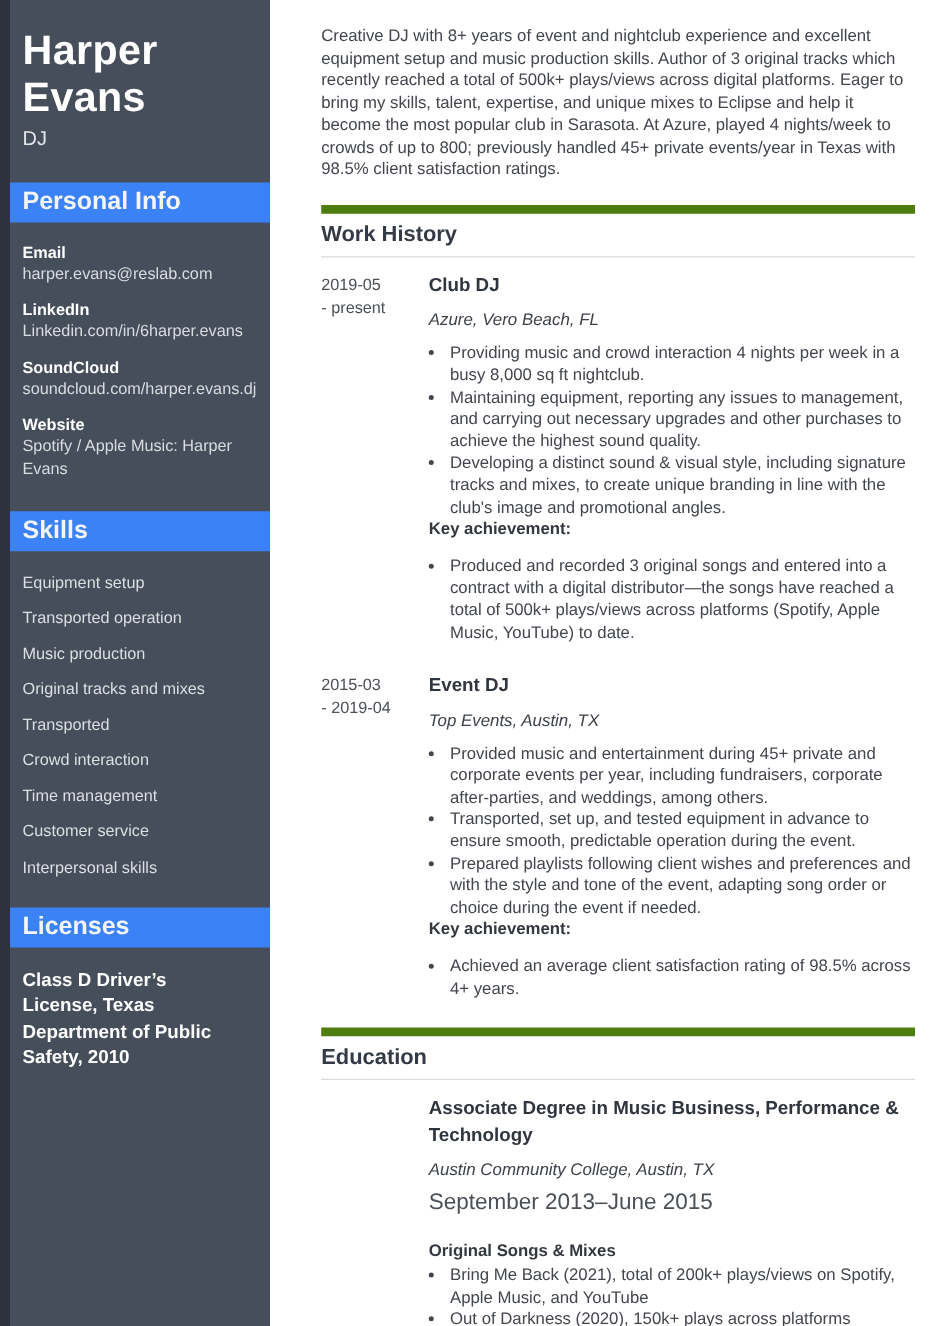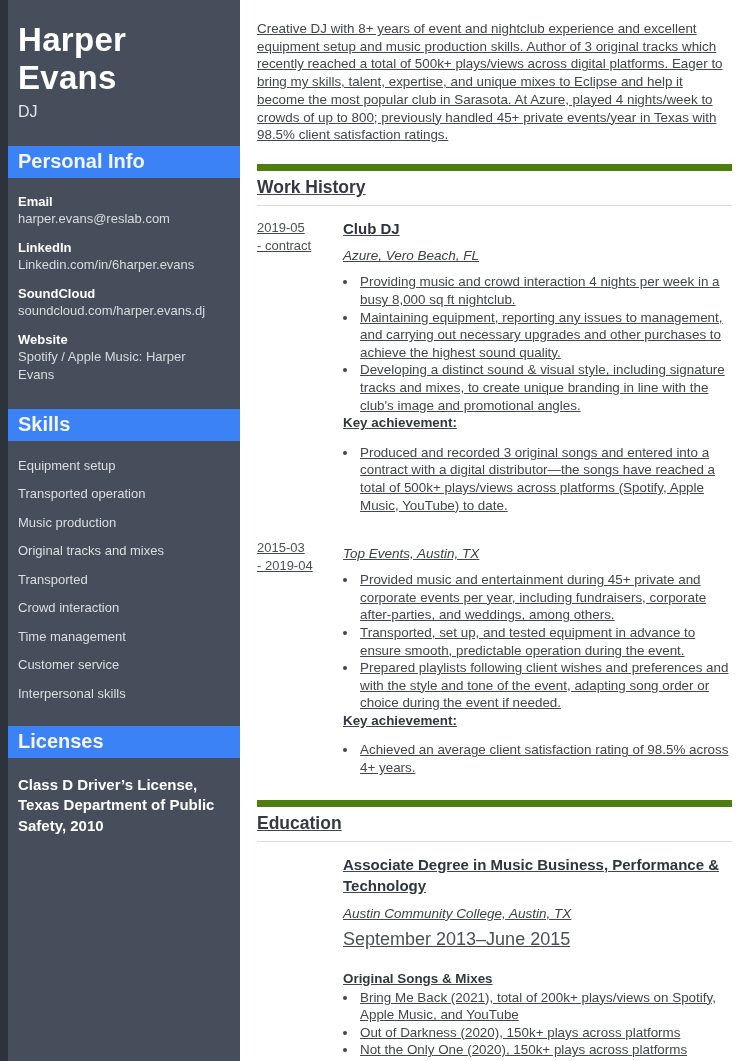--- a/index.html
+++ b/index.html
@@ -13,21 +13,21 @@
     width: 750px;
     height: 1061px;
     overflow: hidden;
     background: #ffffff;
   }
 
   
   .sidebar {
     position: absolute;
     left: 0; top: 0; bottom: 0;
-    width: 240px;
+    width: 216px;
     background: #454e5a;
     color: #ffffff;
   }
   .strip {
     position: absolute;
     left: 0; top: 0; bottom: 0;
     width: 8px;
     background: #2d333c;
     z-index: 2;
   }
@@ -83,21 +83,20 @@
     line-height: 20.5px;
     color: #ffffff;
   }
 
   
   .main {
     position: absolute;
     left: 240px; top: 0; right: 0; bottom: 0;
     padding: 20px 18px 0 17px;
     color: #43474d;
-    text-decoration: underline;
   }
   .summary {
     font-size: 13.4px;
     line-height: 17.7px;
     color: #42464c;
     margin-bottom: 20px;
   }
   .section-heading {
     border-top: 7px solid #4d7c0f;
     border-bottom: 1px solid #d8dadc;
@@ -212,21 +211,21 @@
 
   <main class="main">
 
     <p class="summary">Creative DJ with 8+ years of event and nightclub experience and excellent equipment setup and music production skills. Author of 3 original tracks which recently reached a total of 500k+ plays/views across digital platforms. Eager to bring my skills, talent, expertise, and unique mixes to Eclipse and help it become the most popular club in Sarasota. At Azure, played 4 nights/week to crowds of up to 800; previously handled 45+ private events/year in Texas with 98.5% client satisfaction ratings.</p>
 
     <h2 class="section-heading">Work History</h2>
 
     <section class="entry">
       <div class="entry-dates">
         <div>2019-05</div>
-        <div>- contract</div>
+        <div>- present</div>
       </div>
       <div class="entry-body">
         <div class="entry-title">Club DJ</div>
         <div class="entry-company">Azure, Vero Beach, FL</div>
         <ul class="bullets">
           <li>Providing music and crowd interaction 4 nights per week in a busy 8,000 sq ft nightclub.</li>
           <li>Maintaining equipment, reporting any issues to management, and carrying out necessary upgrades and other purchases to achieve the highest sound quality.</li>
           <li>Developing a distinct sound &amp; visual style, including signature tracks and mixes, to create unique branding in line with the club's image and promotional angles.</li>
         </ul>
         <div class="key-label">Key achievement:</div>
@@ -235,20 +234,21 @@
         </ul>
       </div>
     </section>
 
     <section class="entry">
       <div class="entry-dates">
         <div>2015-03</div>
         <div>- 2019-04</div>
       </div>
       <div class="entry-body">
+        <div class="entry-title">Event DJ</div>
         <div class="entry-company">Top Events, Austin, TX</div>
         <ul class="bullets">
           <li>Provided music and entertainment during 45+ private and corporate events per year, including fundraisers, corporate after-parties, and weddings, among others.</li>
           <li>Transported, set up, and tested equipment in advance to ensure smooth, predictable operation during the event.</li>
           <li>Prepared playlists following client wishes and preferences and with the style and tone of the event, adapting song order or choice during the event if needed.</li>
         </ul>
         <div class="key-label">Key achievement:</div>
         <ul class="bullets tight">
           <li>Achieved an average client satisfaction rating of 98.5% across 4+ years.</li>
         </ul>

